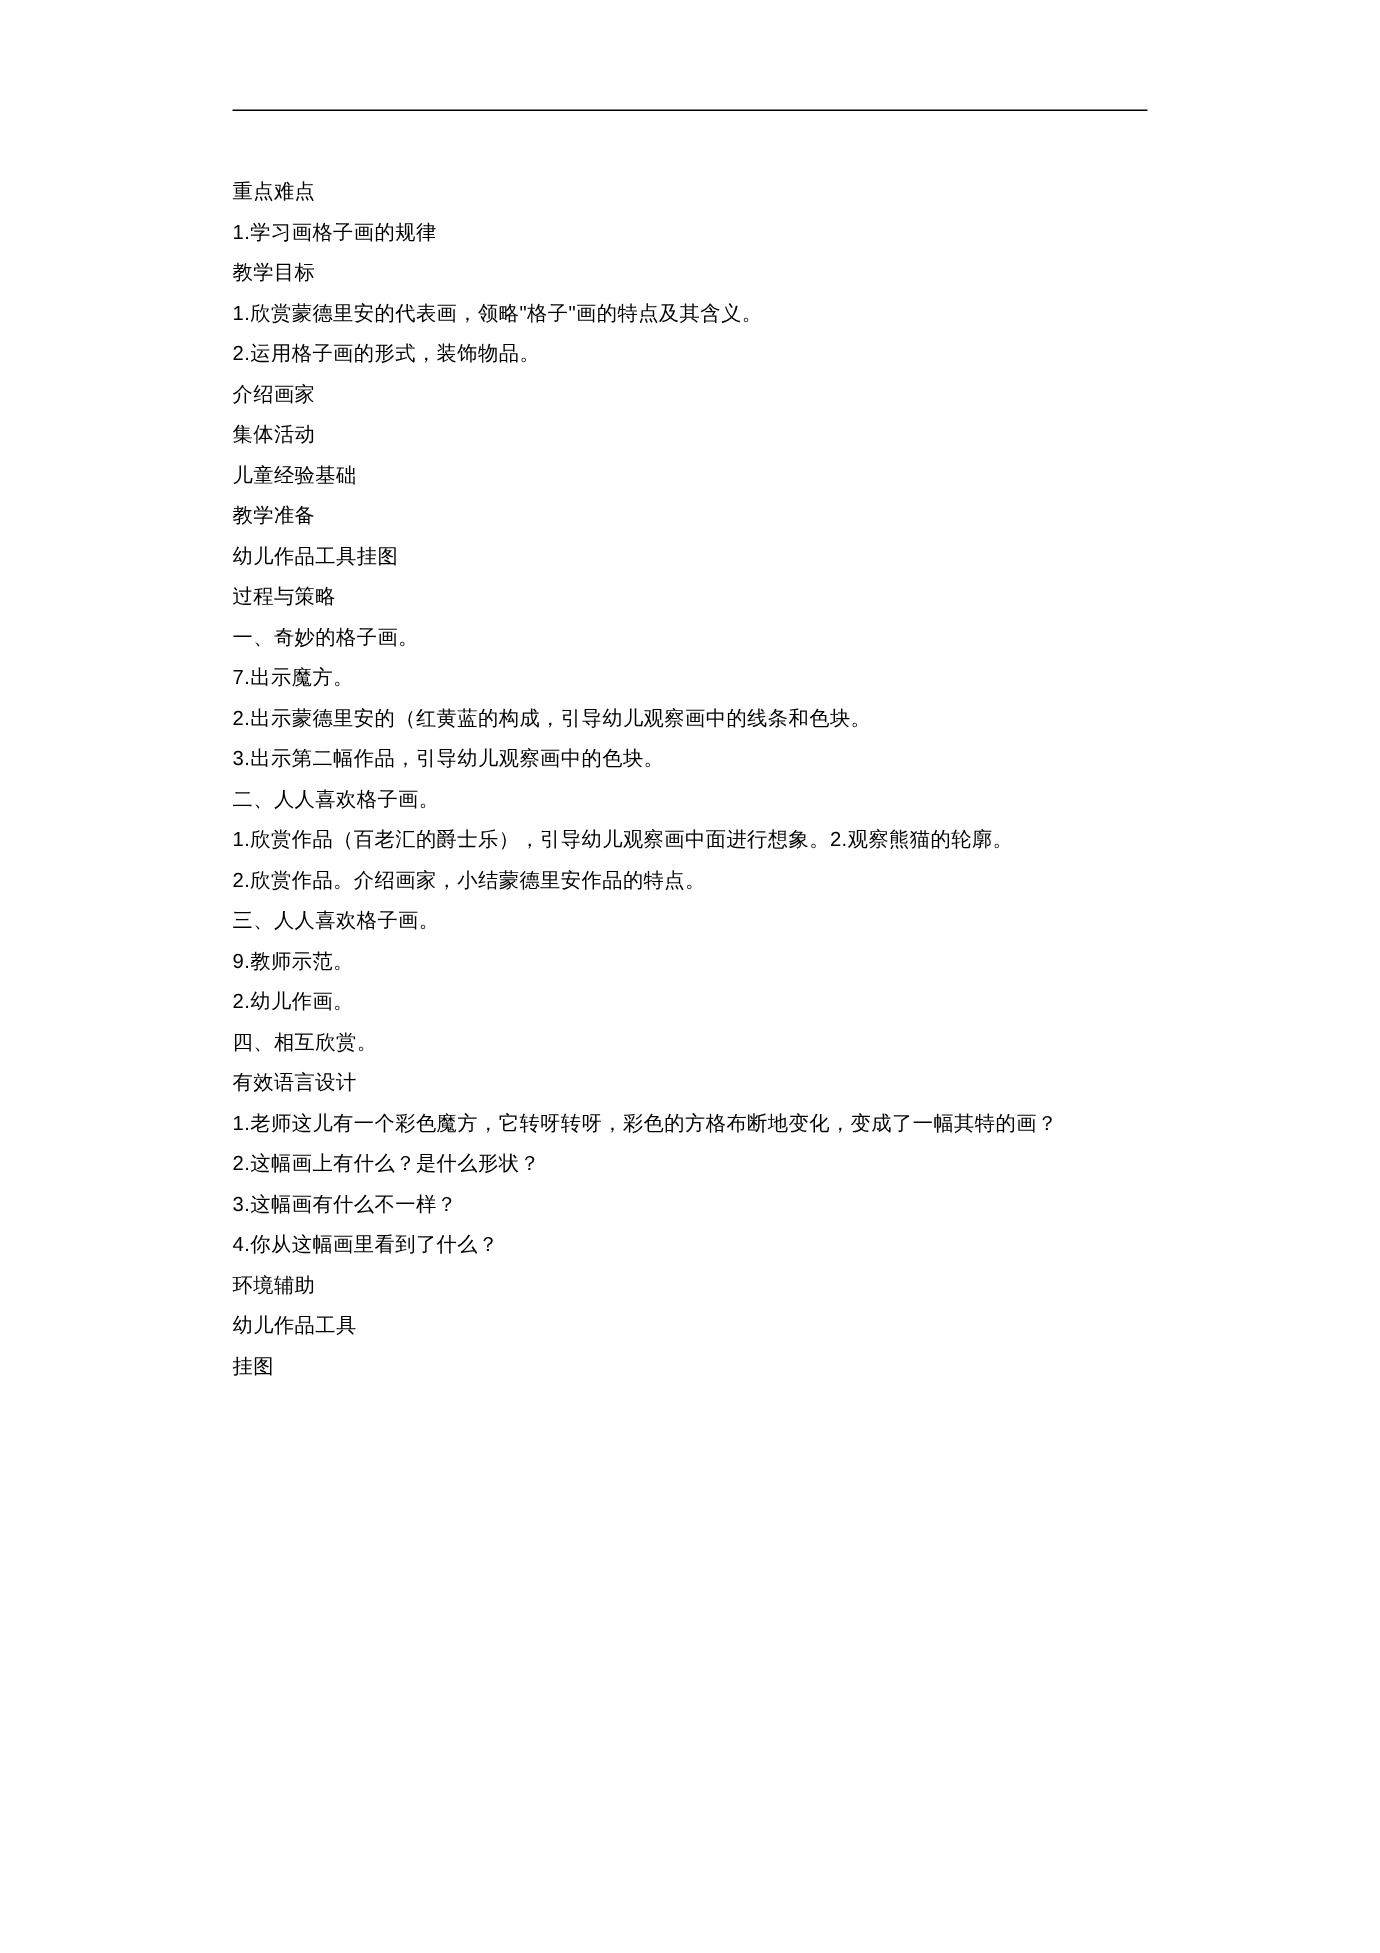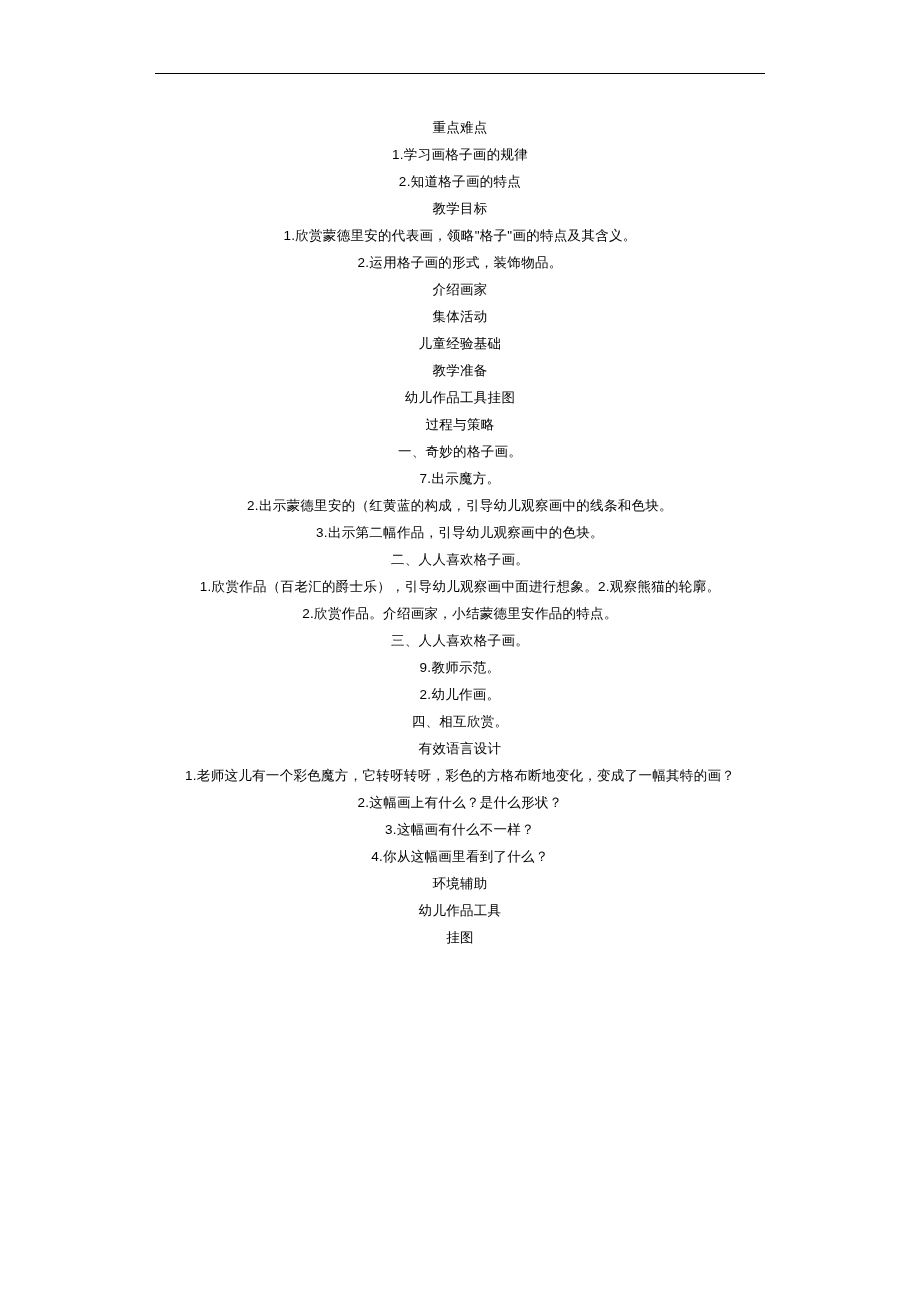--- a/index.html
+++ b/index.html
@@ -9,21 +9,20 @@
     }
     body {
       background: #ffffff;
       font-family: "Microsoft YaHei", "SimSun", sans-serif;
       width: 920px;
       height: 1302px;
       position: relative;
     }
     .page-container {
       padding: 73px 155px 0 155px;
-      text-align: center;
     }
     .divider {
       border-top: 1px solid #000000;
       margin-bottom: 40px;
     }
     .content {
       font-size: 13.5px;
       line-height: 27px;
       color: #000000;
       letter-spacing: 0.3px;
@@ -33,21 +32,20 @@
     }
   </style>
 </head>
 <body>
 
 <div class="page-container">
   <div class="divider"></div>
   <div class="content">
     <span class="line">重点难点</span>
     <span class="line">1.学习画格子画的规律</span>
-    <span class="line">2.知道格子画的特点</span>
     <span class="line">教学目标</span>
     <span class="line">1.欣赏蒙德里安的代表画，领略"格子"画的特点及其含义。</span>
     <span class="line">2.运用格子画的形式，装饰物品。</span>
     <span class="line">介绍画家</span>
     <span class="line">集体活动</span>
     <span class="line">儿童经验基础</span>
     <span class="line">教学准备</span>
     <span class="line">幼儿作品工具挂图</span>
     <span class="line">过程与策略</span>
     <span class="line">一、奇妙的格子画。</span>

